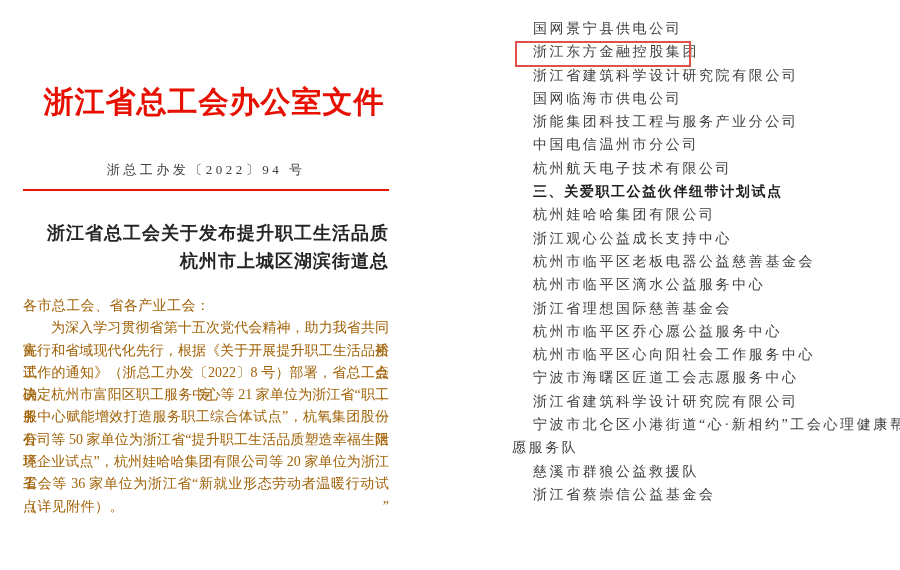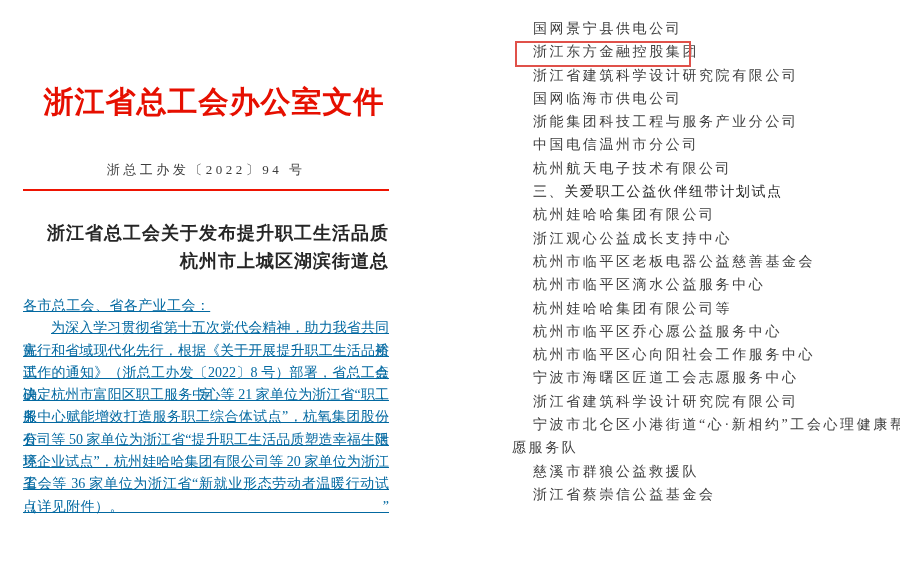--- a/index.html
+++ b/index.html
@@ -22,33 +22,33 @@
   .doc-number{
     position:absolute;top:161px;left:0;width:100%;text-align:center;
     font-size:13px;letter-spacing:3.5px;color:#3c3c3c;white-space:nowrap;
   }
   .red-rule{position:absolute;top:189px;left:0;width:100%;height:2px;background:var(--rule-red);}
   .notice-title{
     position:absolute;top:219px;left:0;width:100%;margin:0;text-align:right;
     font-size:18px;font-weight:bold;color:#262626;line-height:28px;letter-spacing:1px;
   }
   .t-line{display:block;}
-  .body-block{position:absolute;top:295px;left:0;width:100%;font-size:14px;color:#0369a1;text-decoration:underline;}
+  .body-block{position:absolute;top:295px;left:0;width:100%;font-size:14px;color:#a16207;}
   .line{height:22.3px;line-height:22.3px;letter-spacing:0.4px;white-space:nowrap;overflow:visible;}
   .line.stretch{white-space:normal;text-align:justify;text-align-last:justify;letter-spacing:0;}
   .line.indent{text-indent:2em;}
   
   .page-right{position:absolute;left:512px;top:17px;width:382px;}
   .row{
     position:relative;height:23.3px;line-height:23.3px;font-size:14px;
     letter-spacing:2.6px;color:#3e3e3e;padding-left:21px;white-space:nowrap;
   }
   .row.continuation{padding-left:0;font-family:Liberation Serif, serif;}
   .row.heading{
-    font-family:"Liberation Sans", sans-serif;font-weight:normal;color:#1f1f1f;letter-spacing:1.6px;
+    font-family:"Liberation Sans", sans-serif;font-weight:bold;color:#1f1f1f;letter-spacing:1.6px;
   }
   .row.boxed::after{
     content:"";position:absolute;left:3px;top:1px;width:172px;height:22px;
     border:2px solid var(--box-red);pointer-events:none;
   }
 </style>
 </head>
 <body>
 
 <div class="canvas">
@@ -83,21 +83,21 @@
         <div class="row">浙江省建筑科学设计研究院有限公司</div>
         <div class="row">国网临海市供电公司</div>
         <div class="row">浙能集团科技工程与服务产业分公司</div>
         <div class="row">中国电信温州市分公司</div>
         <div class="row">杭州航天电子技术有限公司</div>
         <div class="row heading">三、关爱职工公益伙伴纽带计划试点</div>
         <div class="row">杭州娃哈哈集团有限公司</div>
         <div class="row">浙江观心公益成长支持中心</div>
         <div class="row">杭州市临平区老板电器公益慈善基金会</div>
         <div class="row">杭州市临平区滴水公益服务中心</div>
-        <div class="row">杭州娃哈哈集团有限公司等</div>
+        <div class="row">浙江省理想国际慈善基金会</div>
         <div class="row">杭州市临平区乔心愿公益服务中心</div>
         <div class="row">杭州市临平区心向阳社会工作服务中心</div>
         <div class="row">宁波市海曙区匠道工会志愿服务中心</div>
         <div class="row">浙江省建筑科学设计研究院有限公司</div>
         <div class="row">宁波市北仑区小港街道“心·新相约”工会心理健康帮扶志</div>
         <div class="row continuation">愿服务队</div>
         <div class="row">慈溪市群狼公益救援队</div>
         <div class="row">浙江省蔡崇信公益基金会</div>
       </div>
   </section>

